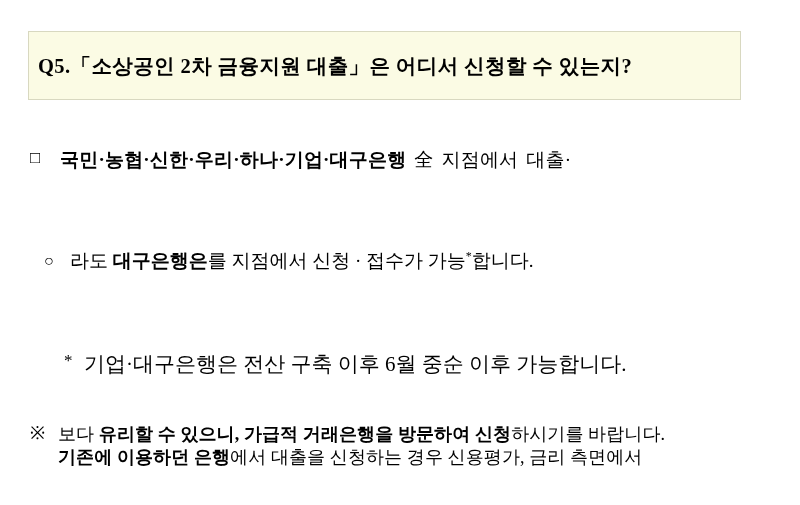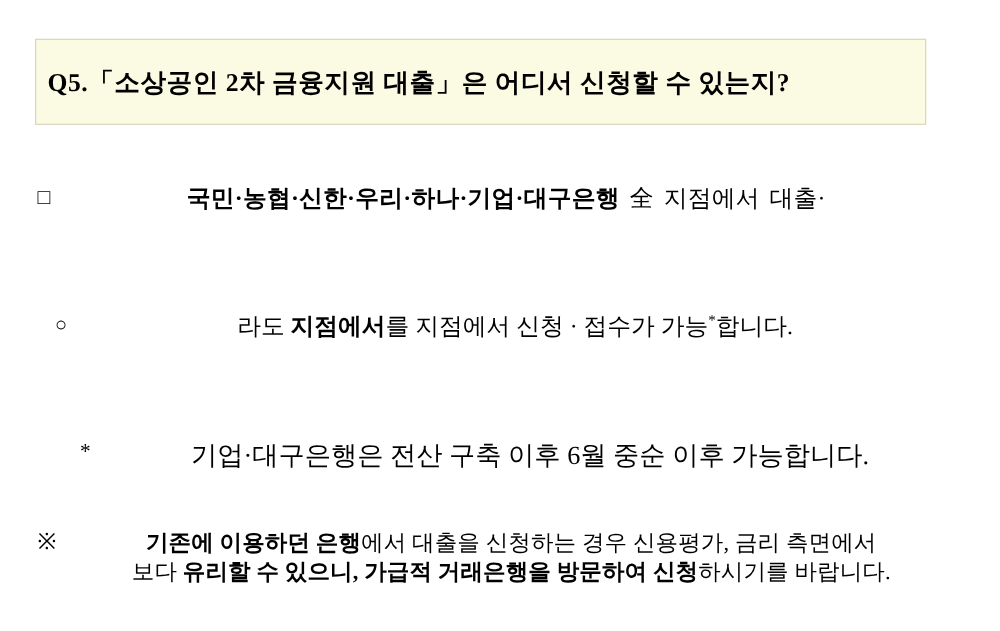--- a/index.html
+++ b/index.html
@@ -59,21 +59,20 @@
   .bullet.sq {
     font-size: 17px;
   }
   .lines {
     margin-left: 30px;
   }
   .line {
     font-size: 19px;
     line-height: 1.30;
     white-space: nowrap;
-    text-align: center;
   }
   .b { font-weight: bold; }
   .sup {
     font-size: 12px;
     vertical-align: super;
   }
 
   
   #block1 { left: 30px; top: 148px; width: 720px; }
   #block1 .line { letter-spacing: 0.2px; }
@@ -108,32 +107,32 @@
   <div class="block" id="block1">
     <div class="bullet sq">□</div>
     <div class="lines">
         <div class="line line1"><span class="b">국민·농협·신한·우리·하나·기업·대구은행</span><span> 全 지점에서 대출·</span></div>
       </div>
   </div>
 
   <div class="block" id="block2">
     <div class="bullet">○</div>
     <div class="lines">
-        <div class="line line2"><span>라도 </span><span class="b">지점에서</span><span>를 지점에서 신청 · 접수가 가능</span><span class="sup">*</span><span>합니다.</span></div>
+        <div class="line line2"><span>라도 </span><span class="b">대구은행은</span><span>를 지점에서 신청 · 접수가 가능</span><span class="sup">*</span><span>합니다.</span></div>
       </div>
   </div>
 
   <div class="block" id="block3">
     <div class="bullet">*</div>
     <div class="lines">
         <div class="line line1"><span>기업·대구은행은 전산 구축 이후 6월 중순 이후 가능합니다.</span></div>
       </div>
   </div>
 
   <div class="block" id="block4">
     <div class="bullet">※</div>
     <div class="lines">
+        <div class="line line2"><span>보다 </span><span class="b">유리할 수 있으니, 가급적 거래은행을 방문하여 신청</span><span>하시기를 바랍니다.</span></div>
         <div class="line line1"><span class="b">기존에 이용하던 은행</span><span>에서 대출을 신청하는 경우 신용평가, 금리 측면에서</span></div>
-        <div class="line line2"><span>보다 </span><span class="b">유리할 수 있으니, 가급적 거래은행을 방문하여 신청</span><span>하시기를 바랍니다.</span></div>
       </div>
   </div>
 
 </div>
 
 </body></html>

